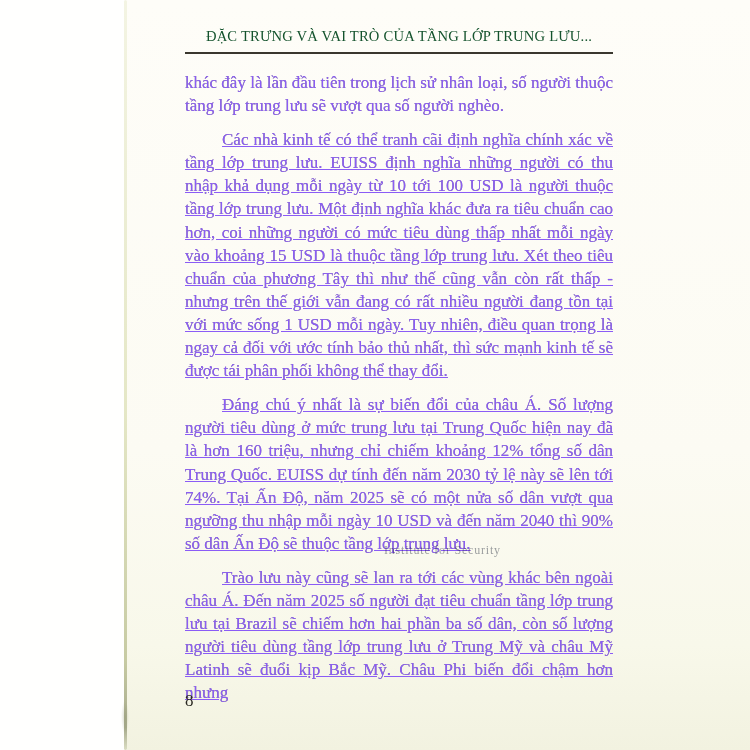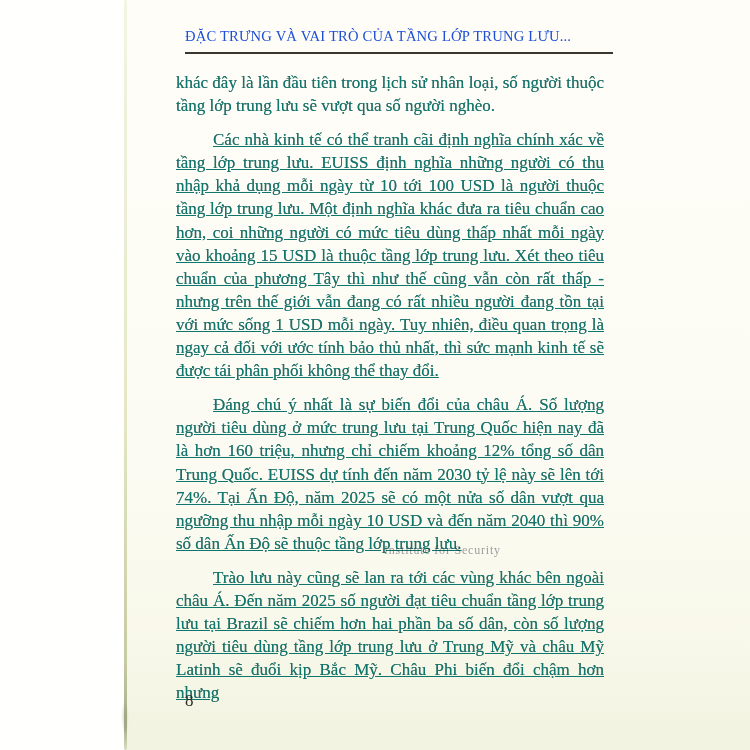--- a/index.html
+++ b/index.html
@@ -43,29 +43,30 @@
     width: 623px; height: 750px;
     background: linear-gradient(180deg, #fefdf8 0%, #fcfbf3 60%, #f8f8ea 86%, #f2f2e0 100%);
   }
   .running-head {
     position: absolute; left: 185px; top: 28px;
     width: 428px;
     border-bottom: 2px solid #3a372e;
     padding-bottom: 7px;
     font-size: 14.6px;
     letter-spacing: .2px;
-    color: #1d4ed8;
+    color: #14532d;
     white-space: nowrap;
+    text-align: center;
   }
   .body-text {
-    position: absolute; left: 176px; top: 71px;
+    position: absolute; left: 185px; top: 71px;
     width: 428px;
     font-size: 17px;
     line-height: 23.1px;
-    color: #0f766e;
+    color: #8b5cf6;
     text-align: justify;
     text-shadow: 0 0 .4px rgba(38,36,31,.55);
   }
   .body-text p { margin: 0 0 11px 0; }
   .body-text p.indent { text-indent: 37px; text-decoration: underline; }
   .body-text p.continues { text-align-last: justify; }
   .page-number {
     position: absolute; left: 185px; top: 691px;
     font-size: 17px;
     color: #2a2822;

